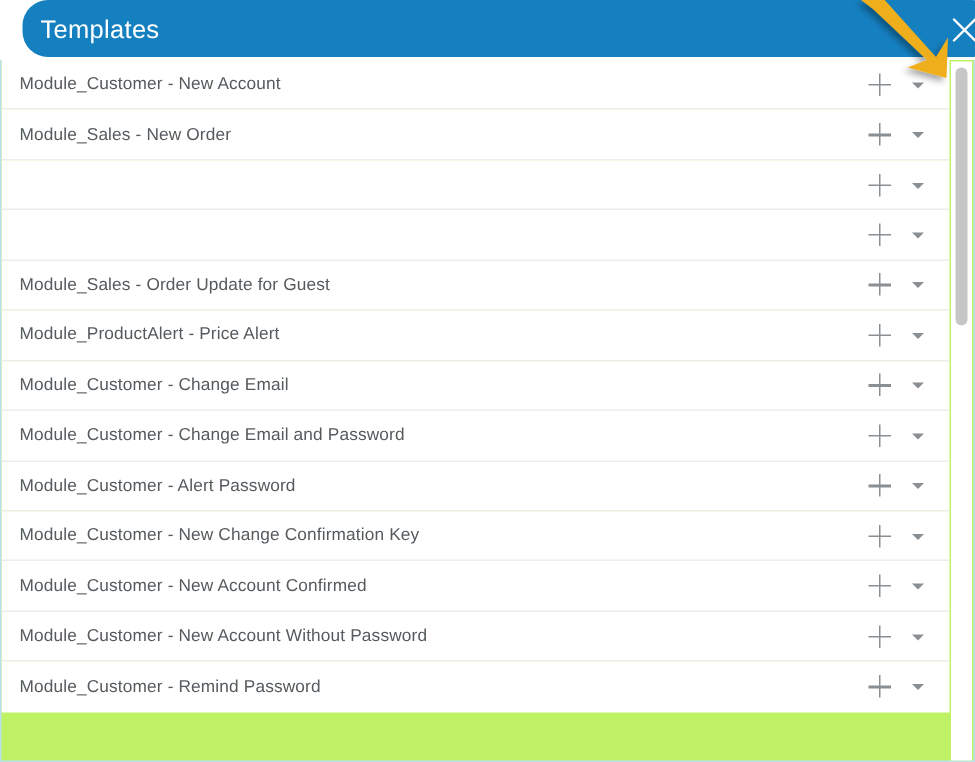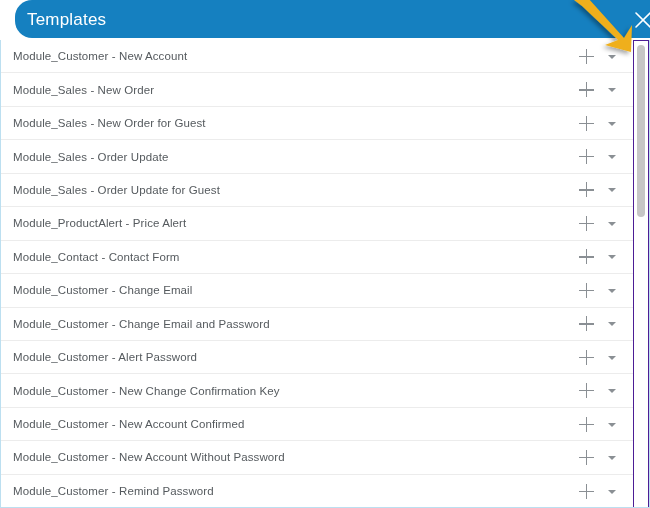--- a/index.html
+++ b/index.html
@@ -58,21 +58,21 @@
   .list-wrap {
     position: absolute;
     left: 0;
     top: 40px;
     width: 650px;
     height: 468px;
     box-sizing: border-box;
     border-left: 1px solid #bcdff0;
     border-right: 1px solid #bcdff0;
     border-bottom: 1px solid #bcdff0;
-    background: #4c1d95;
+    background: #bef264;
     overflow: hidden;
   }
   .list-inner {
     position: absolute;
     left: 0;
     top: 0;
     width: 632px;
     box-sizing: border-box;
   }
 
@@ -214,49 +214,40 @@
           </div>
         </div>
         <div class="template-row">
           <div class="row-label">Module_Sales - New Order</div>
           <div class="row-actions">
             <div class="plus-icon"></div>
             <div class="caret-icon"></div>
           </div>
         </div>
         <div class="template-row">
-          <div class="row-label">Module_Sales - New Order for Guest</div>
-          <div class="row-actions">
-            <div class="plus-icon"></div>
-            <div class="caret-icon"></div>
-          </div>
-        </div>
-        <div class="template-row">
-          <div class="row-label">Module_Sales - Order Update</div>
+          <div class="row-actions">
+            <div class="plus-icon"></div>
+            <div class="caret-icon"></div>
+          </div>
+        </div>
+        <div class="template-row">
           <div class="row-actions">
             <div class="plus-icon"></div>
             <div class="caret-icon"></div>
           </div>
         </div>
         <div class="template-row">
           <div class="row-label">Module_Sales - Order Update for Guest</div>
           <div class="row-actions">
             <div class="plus-icon"></div>
             <div class="caret-icon"></div>
           </div>
         </div>
         <div class="template-row">
           <div class="row-label">Module_ProductAlert - Price Alert</div>
-          <div class="row-actions">
-            <div class="plus-icon"></div>
-            <div class="caret-icon"></div>
-          </div>
-        </div>
-        <div class="template-row">
-          <div class="row-label">Module_Contact - Contact Form</div>
           <div class="row-actions">
             <div class="plus-icon"></div>
             <div class="caret-icon"></div>
           </div>
         </div>
         <div class="template-row">
           <div class="row-label">Module_Customer - Change Email</div>
           <div class="row-actions">
             <div class="plus-icon"></div>
             <div class="caret-icon"></div>

